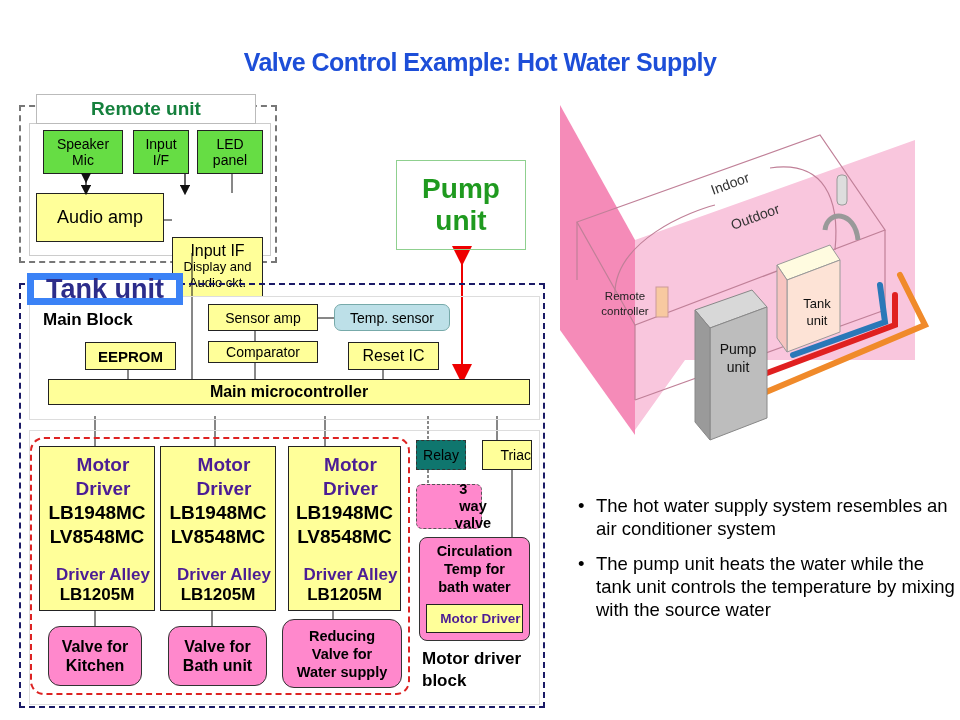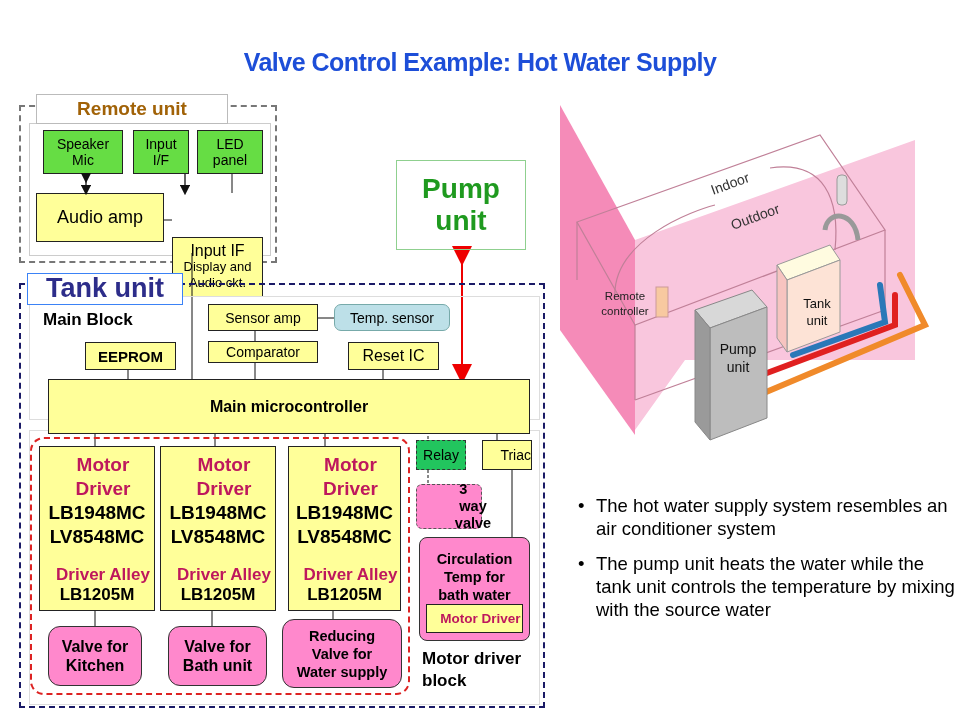--- a/index.html
+++ b/index.html
@@ -4,33 +4,33 @@
 <style>
   html, body { margin:0; padding:0; }
   body { width:960px; height:720px; background:#ffffff; position:relative; overflow:hidden;
          font-family:"Liberation Sans", sans-serif; }
   .abs { position:absolute; box-sizing:border-box; }
   .title { left:0; width:960px; top:48px; text-align:center; font-weight:bold; font-size:25px; color:#1d4ed8; letter-spacing:-0.5px; }
   .ylw { background:#ffff99; border:1.5px solid #222; text-align:center; color:#000; }
   .grn { background:#66dd44; border:1.5px solid #222; text-align:center; color:#000; }
   .pink { background:#ff88cc; border:1.5px solid #333; border-radius:12px; text-align:center; color:#000; font-weight:bold; }
   .center { display:flex; flex-direction:column; align-items:center; justify-content:center; }
-  .blue { color:#be185d;padding-left:12px; }
+  .blue { color:#4c1d95;padding-left:12px; }
   .bullets { left:578px; top:494px; width:380px; font-size:18.5px; color:#000; line-height:23px; }
   .bullets .b { position:relative; padding-left:18px; margin-bottom:12px; }
   .bullets .b::before { content:"•"; position:absolute; left:0; top:0; }
 </style>
 </head>
 <body>
 
 <div class="abs title">Valve Control Example: Hot Water Supply</div>
 
 <div class="abs" style="left:19px; top:105px; width:258px; height:158px; border:2px dashed #777;"></div>
 <div class="abs" style="left:29px; top:123px; width:242px; height:133px; border:1px solid #ccc;"></div>
-<div class="abs center" style="left:36px; top:94px; width:192px; height:30px; background:#fff; border:1px solid #bbb; color:#a16207; font-weight:bold; font-size:19px;">
+<div class="abs center" style="left:36px; top:94px; width:220px; height:30px; background:#fff; border:1px solid #bbb; color:#15803d; font-weight:bold; font-size:19px;">
   <span>Remote unit</span>
 </div>
 
 <div class="abs grn center" style="left:43px; top:130px; width:80px; height:44px; font-size:14px; line-height:16px;">
   <span>Speaker</span>
   <span>Mic</span>
 </div>
 <div class="abs grn center" style="left:133px; top:130px; width:56px; height:44px; font-size:14px; line-height:16px;">
   <span>Input</span>
   <span>I/F</span>
@@ -96,41 +96,41 @@
 </svg>
 
 <div class="abs center" style="left:396px; top:160px; width:130px; height:90px; border:1.5px solid #8fd08f; color:#1f9a1f; font-weight:bold; font-size:28px; line-height:32px;">
   <span>Pump</span>
   <span>unit</span>
 </div>
 
 <div class="abs" style="left:19px; top:283px; width:526px; height:425px; border:2.5px dashed #1a1a66; border-width:2.5px;"></div>
 <div class="abs" style="left:29px; top:296px; width:511px; height:124px; border:1px solid #ddd;"></div>
 <div class="abs" style="left:29px; top:430px; width:511px; height:275px; border:1px solid #ddd;"></div>
-<div class="abs center" style="left:27px; top:273px; width:156px; height:32px; background:#fff; border:1px solid #3b82f6; color:#2d2d8a; font-weight:bold; font-size:27px;justify-content:flex-end;">
+<div class="abs center" style="left:27px; top:273px; width:156px; height:32px; background:#fff; border:7px solid #3b82f6; color:#2d2d8a; font-weight:bold; font-size:27px;">
   <span>Tank unit</span>
 </div>
 <div class="abs" style="left:43px; top:310px; font-weight:bold; font-size:17px; color:#000;">Main Block</div>
 
 <div class="abs ylw center" style="left:208px; top:304px; width:110px; height:27px; font-size:14px;">
   <span>Sensor amp</span>
 </div>
 <div class="abs center" style="left:334px; top:304px; width:116px; height:27px; font-size:14px; background:#bde0e8; border:1.5px solid #7aa; border-radius:7px;">
   <span>Temp. sensor</span>
 </div>
 <div class="abs ylw center" style="left:85px; top:342px; width:91px; height:28px; font-size:15px; font-weight:bold;">
   <span>EEPROM</span>
 </div>
 <div class="abs ylw center" style="left:208px; top:341px; width:110px; height:22px; font-size:14px;">
   <span>Comparator</span>
 </div>
 <div class="abs ylw center" style="left:348px; top:342px; width:91px; height:28px; font-size:16px;">
   <span>Reset IC</span>
 </div>
-<div class="abs ylw center" style="left:48px; top:379px; width:482px; height:55px; font-size:16px; font-weight:bold;">
+<div class="abs ylw center" style="left:48px; top:379px; width:482px; height:26px; font-size:16px; font-weight:bold;">
   <span>Main microcontroller</span>
 </div>
 
 <div class="abs" style="left:30px; top:437px; width:380px; height:258px; border:2.5px dashed #dd2222; border-radius:14px;"></div>
 
 <div class="abs ylw center" style="left:39px; top:446px; width:116px; height:165px; font-weight:bold; line-height:24px;">
   <span class="blue" style="font-size:19px;">Motor</span>
   <span class="blue" style="font-size:19px;">Driver</span>
   <span style="font-size:19px;">LB1948MC</span>
   <span style="font-size:19px; margin-bottom:16px;">LV8548MC</span>
@@ -161,31 +161,31 @@
 <div class="abs pink center" style="left:168px; top:626px; width:99px; height:60px; font-size:16px; line-height:19px;">
   <span>Valve for</span>
   <span>Bath unit</span>
 </div>
 <div class="abs pink center" style="left:282px; top:619px; width:120px; height:69px; font-size:14.5px; line-height:18px;">
   <span>Reducing</span>
   <span>Valve for</span>
   <span>Water supply</span>
 </div>
 
-<div class="abs center" style="left:416px; top:440px; width:50px; height:30px; background:#22c55e; border:1.5px dashed #333; font-size:14px;">
+<div class="abs center" style="left:416px; top:440px; width:50px; height:30px; background:#0f766e; border:1.5px dashed #333; font-size:14px;">
   <span>Relay</span>
 </div>
 <div class="abs ylw center" style="left:482px; top:440px; width:50px; height:30px; font-size:14px;align-items:flex-end;">
   <span>Triac</span>
 </div>
 <div class="abs center" style="left:416px; top:484px; width:66px; height:45px; background:#ff88cc; border:1.5px dashed #555; border-radius:6px; font-weight:bold; font-size:14.5px; line-height:17px;padding-left:48px;">
   <span>3 way</span>
   <span>valve</span>
 </div>
-<div class="abs" style="left:419px; top:537px; width:111px; height:104px; background:#ff88cc; border:1.5px solid #333; border-radius:8px; text-align:center; font-weight:bold; font-size:14.5px; line-height:18px; padding-top:12px;">
+<div class="abs" style="left:419px; top:537px; width:111px; height:104px; background:#ff88cc; border:1.5px solid #333; border-radius:8px; text-align:center; font-weight:bold; font-size:14.5px; line-height:18px; padding-top:4px;">
   <div>Circulation</div>
   <div>Temp for</div>
   <div>bath water</div>
 </div>
 <div class="abs ylw center" style="left:426px; top:604px; width:97px; height:29px; font-size:13.5px; font-weight:bold;">
   <span class="blue">Motor Driver</span>
 </div>
 <div class="abs" style="left:422px; top:648px; font-size:17px; font-weight:bold; line-height:22px; color:#000;">
   <div>Motor driver</div>
   <div>block</div>

